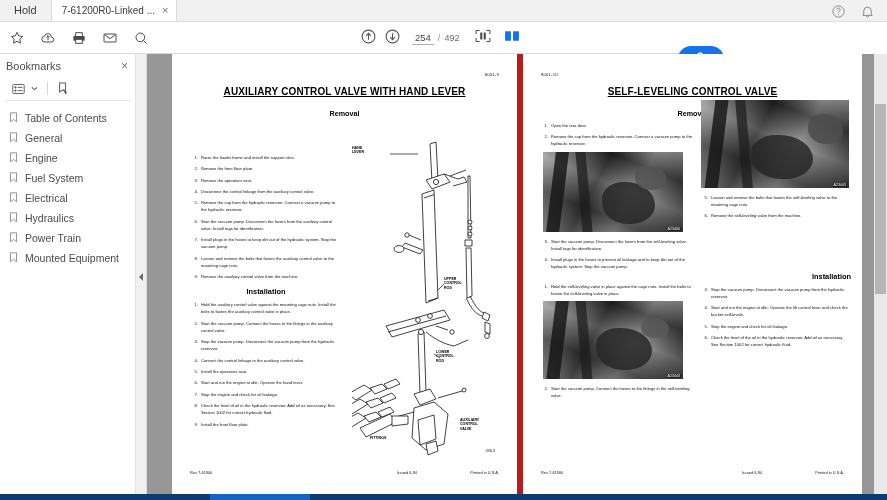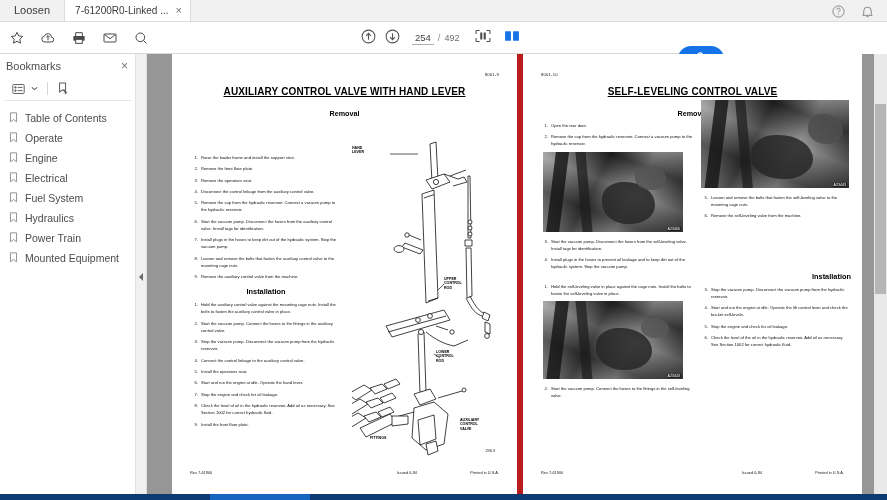--- a/index.html
+++ b/index.html
@@ -172,21 +172,21 @@
   .dlabel { position: absolute; font-size: 3.6px; font-weight: bold; line-height: 1.25; color: #000; }
   .fignum { position: absolute; font-size: 3.8px; color: #111; }
 </style>
 </head>
 <body>
 
 <div id="app">
 
   <div class="tabbar">
     <div class="tab-tools">
-      <span>Loosen</span>
+      <span>Hold</span>
     </div>
     <div class="tab-doc">
       <span>7-61200R0-Linked ...</span>
       <span class="tab-close">×</span>
     </div>
     <div class="tabbar-spacer"></div>
     <div class="tabbar-right">
       <span>
         <svg class="tb-ico" viewBox="0 0 24 24" fill="none" stroke="currentColor" stroke-width="1.6">
           <circle cx="12" cy="12" r="9"></circle>
@@ -311,39 +311,39 @@
       <div class="bm-item">
         <span><svg viewBox="0 0 10 13" fill="none" stroke="currentColor" stroke-width="1.1">
               <path d="M1.4 1h7.2v10.6L5 8.8l-3.6 2.8z"></path>
             </svg></span>
         <span>Table of Contents</span>
       </div>
       <div class="bm-item">
         <span><svg viewBox="0 0 10 13" fill="none" stroke="currentColor" stroke-width="1.1">
               <path d="M1.4 1h7.2v10.6L5 8.8l-3.6 2.8z"></path>
             </svg></span>
-        <span>Operate</span>
+        <span>General</span>
       </div>
       <div class="bm-item">
         <span><svg viewBox="0 0 10 13" fill="none" stroke="currentColor" stroke-width="1.1">
               <path d="M1.4 1h7.2v10.6L5 8.8l-3.6 2.8z"></path>
             </svg></span>
         <span>Engine</span>
       </div>
       <div class="bm-item">
         <span><svg viewBox="0 0 10 13" fill="none" stroke="currentColor" stroke-width="1.1">
               <path d="M1.4 1h7.2v10.6L5 8.8l-3.6 2.8z"></path>
             </svg></span>
+        <span>Fuel System</span>
+      </div>
+      <div class="bm-item">
+        <span><svg viewBox="0 0 10 13" fill="none" stroke="currentColor" stroke-width="1.1">
+              <path d="M1.4 1h7.2v10.6L5 8.8l-3.6 2.8z"></path>
+            </svg></span>
         <span>Electrical</span>
-      </div>
-      <div class="bm-item">
-        <span><svg viewBox="0 0 10 13" fill="none" stroke="currentColor" stroke-width="1.1">
-              <path d="M1.4 1h7.2v10.6L5 8.8l-3.6 2.8z"></path>
-            </svg></span>
-        <span>Fuel System</span>
       </div>
       <div class="bm-item">
         <span><svg viewBox="0 0 10 13" fill="none" stroke="currentColor" stroke-width="1.1">
               <path d="M1.4 1h7.2v10.6L5 8.8l-3.6 2.8z"></path>
             </svg></span>
         <span>Hydraulics</span>
       </div>
       <div class="bm-item">
         <span><svg viewBox="0 0 10 13" fill="none" stroke="currentColor" stroke-width="1.1">
               <path d="M1.4 1h7.2v10.6L5 8.8l-3.6 2.8z"></path>

